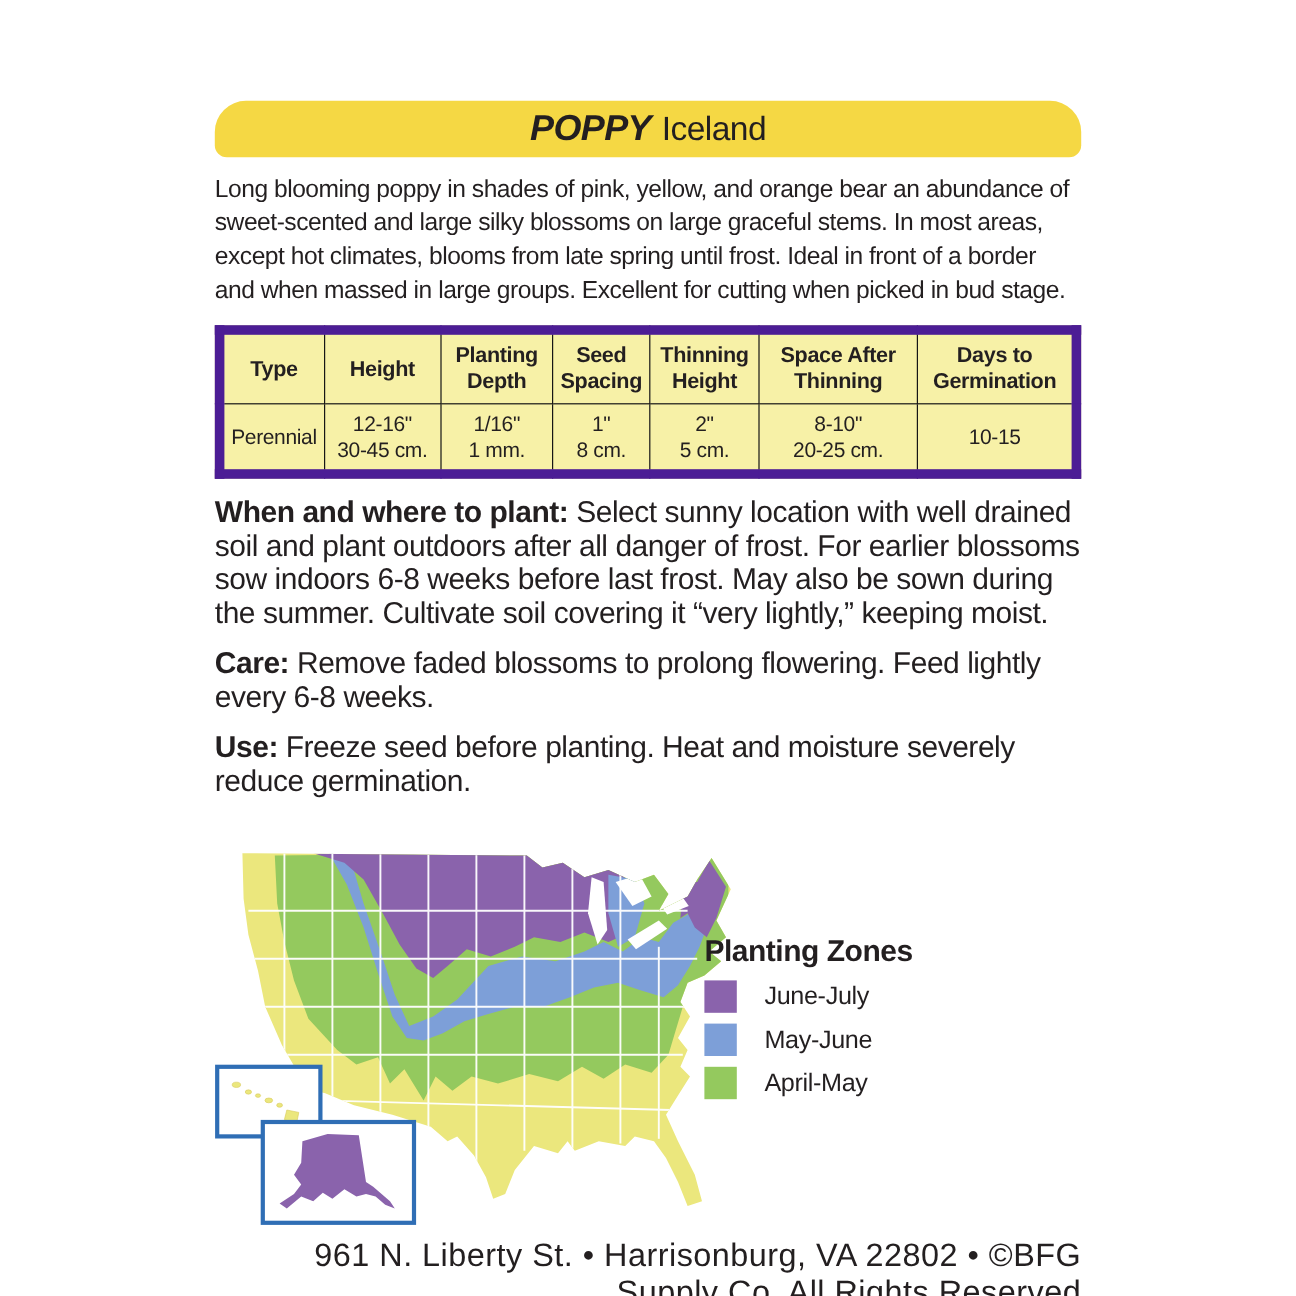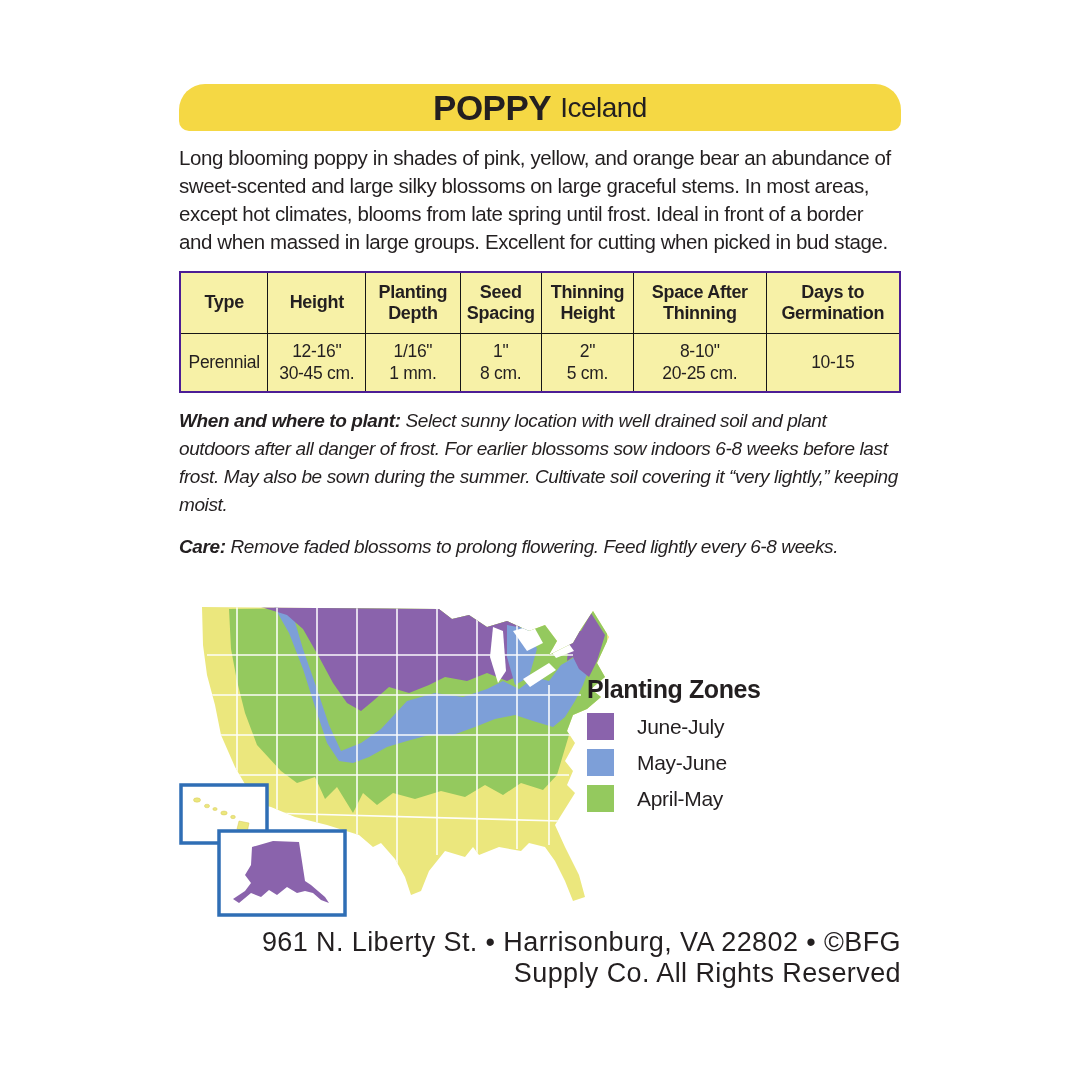--- a/index.html
+++ b/index.html
@@ -19,43 +19,43 @@
     color: var(--ink);
   }
   .sheet { width: 722px; margin: 0 auto; padding-top: 84px; }
 
   .banner {
     height: 47px;
     background: var(--banner-yellow);
     border-radius: 26px 26px 10px 10px;
     display: flex; align-items: center; justify-content: center; gap: 9px;
   }
-  .banner .variety { font-weight: bold; font-size: 35px; letter-spacing: -0.5px; }
+  .banner .variety { font-weight: bold; font-size: 30px; letter-spacing: -0.5px; font-style: italic; }
   .banner .cultivar { font-size: 28px; letter-spacing: -0.5px; }
 
   .desc {
     margin-top: 13px;
     font-size: 20.5px; line-height: 28px; letter-spacing: -0.4px;
   }
 
   table.specs {
     width: 100%; margin-top: 15px;
     border-collapse: collapse;
     background: var(--table-yellow);
-    border: 2px solid #4c1d95;
+    border: 8px solid #4c1d95;
   }
   table.specs th, table.specs td {
     border: 1.6px solid #161616;
     text-align: center; vertical-align: middle;
     padding: 2px 4px;
   }
   table.specs th { font-size: 18px; line-height: 21px; height: 61px; letter-spacing: -0.3px; }
   table.specs td { font-size: 17.5px; line-height: 22px; height: 59px; letter-spacing: -0.3px; }
 
-  .section { margin-top: 14px; font-size: 19px; line-height: 28px; letter-spacing: -0.4px; font-style: italic; }
+  .section { margin-top: 14px; font-size: 25px; line-height: 28px; letter-spacing: -0.4px; }
   .section .lead { font-weight: bold; }
 
   .map-section { position: relative; height: 336px; margin-top: 22px; }
   .map-svg { position: absolute; left: -2px; top: 2px; }
 
   .legend { position: absolute; left: 408px; top: 92px; }
   .legend-title { font-size: 25px; font-weight: bold; letter-spacing: -0.4px; margin-bottom: 9px; }
   .legend-row { display: flex; align-items: center; gap: 23px; margin-bottom: 9px; }
   .legend-swatch { width: 27px; height: 27px; flex: 0 0 auto; }
   .legend-label { font-size: 21px; letter-spacing: -0.3px; }
@@ -120,20 +120,21 @@
           <div></div>
         </td>
       </tr>
     </tbody>
   </table>
 
   <p class="section"><span class="lead">When and where to plant:</span><span> Select sunny location with well drained soil and plant outdoors after all danger of frost. For earlier blossoms sow indoors 6-8 weeks before last frost. May also be sown during the summer. Cultivate soil covering it “very lightly,” keeping moist.</span></p>
 
   <p class="section"><span class="lead">Care:</span><span> Remove faded blossoms to prolong flowering. Feed lightly every 6-8 weeks.</span></p>
 
+  <p class="section"><span class="lead">Use:</span><span> Freeze seed before planting. Heat and moisture severely reduce germination.</span></p>
 
   <div class="map-section">
 
     <svg class="map-svg" width="440" height="334" viewBox="0 0 440 334" xmlns="http://www.w3.org/2000/svg">
       <defs>
         <clipPath id="usClip">
           <path d="M 25,22 L 262,24 L 275,34 L 292,30 L 310,42 L 330,36 L 352,46 L 368,40 L 380,56 L 372,70 L 396,58 L 404,44 L 416,26 L 432,52 L 420,78 L 428,92 L 414,104 L 424,112 L 410,124 L 396,130 L 390,146 L 398,158 L 388,176 L 396,186 L 390,200 L 398,208 L 388,224 L 378,240 L 388,262 L 402,290 L 408,312 L 396,316 L 388,296 L 378,276 L 368,262 L 352,258 L 344,266 L 322,262 L 302,270 L 296,262 L 288,272 L 268,266 L 252,286 L 244,306 L 234,310 L 228,292 L 218,274 L 204,258 L 196,262 L 182,250 L 150,240 L 118,232 L 94,222 L 78,218 L 72,206 L 58,182 L 44,150 L 38,120 L 30,90 L 26,60 Z"></path>
         </clipPath>
       </defs>
 

